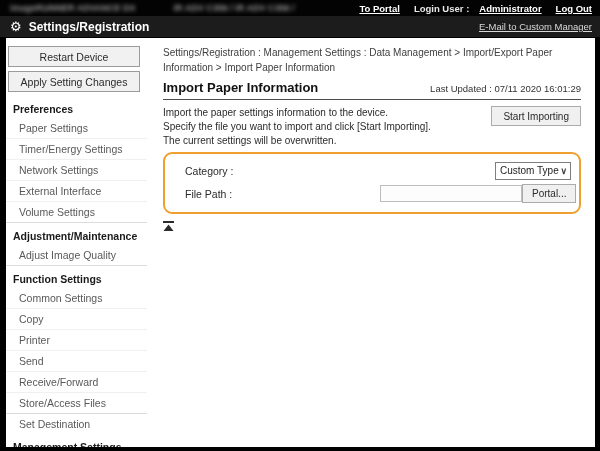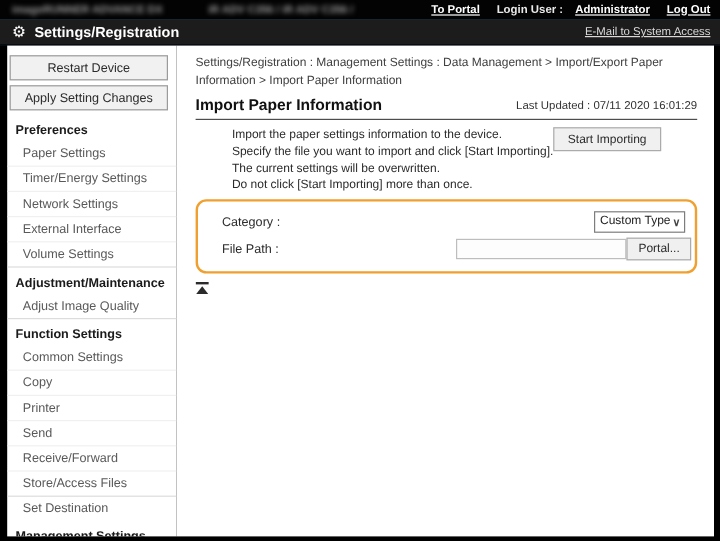--- a/index.html
+++ b/index.html
@@ -63,21 +63,21 @@
   }
   .breadcrumb{
     font-size:10px; color:#404040; line-height:1.5;
   }
   .title-row{
     display:flex; justify-content:space-between; align-items:flex-end;
     border-bottom:1px solid #4d4d4d; padding-bottom:4px; margin-top:5px;
   }
   .page-title{ font-size:13px; font-weight:bold; color:#111; }
   .last-updated{ font-size:9.5px; color:#333; padding-bottom:1px; }
-  .intro-row{ display:flex; justify-content:center; margin-top:6px; }
+  .intro-row{ display:flex; justify-content:space-between; margin-top:6px; }
   .instructions{ font-size:10px; color:#2b2b2b; line-height:1.4; }
   .btn{
     background:#f0f0f0; border:1px solid #ababab; color:#2b2b2b;
     font-size:10px; font-family:"Liberation Sans",sans-serif; cursor:pointer;
   }
   .start-btn{ height:20px; padding:0 11px; align-self:flex-start; }
   
   .panel{
     margin-top:4px; border:2px solid #f0a02e; border-radius:9px;
     padding:5px 8px 7px 0;
@@ -120,21 +120,21 @@
       <span class="toplink" style="margin-left:-4px;">Administrator</span>
       <span class="toplink">Log Out</span>
     </div>
   </div>
 
   <div class="bar2">
     <div class="bar2-left">
       <span class="gear">⚙</span>
       <span class="app-title">Settings/Registration</span>
     </div>
-    <span class="email-link">E-Mail to System Access</span>
+    <span class="email-link">E-Mail to Custom Manager</span>
   </div>
 
   <div class="frame">
 
     <div class="sidebar">
       <button class="side-btn">Restart Device</button>
       <button class="side-btn">Apply Setting Changes</button>
 
       <div class="side-hdr">Preferences</div>
       <div class="side-item first">Paper Settings</div>
@@ -166,21 +166,20 @@
       <div class="title-row">
         <span class="page-title">Import Paper Information</span>
         <span class="last-updated">Last Updated : 07/11 2020 16:01:29</span>
       </div>
 
       <div class="intro-row">
         <div class="instructions">
           <div>Import the paper settings information to the device.</div>
           <div>Specify the file you want to import and click [Start Importing].</div>
           <div>The current settings will be overwritten.</div>
-          <div>Do not click [Start Importing] more than once.</div>
         </div>
         <button class="btn start-btn">Start Importing</button>
       </div>
 
       <div class="panel">
         <div class="form-row">
           <span class="form-label">Category :</span>
           <div class="fake-select">
             <span>Custom Type</span>
             <span class="chevron">∨</span>

